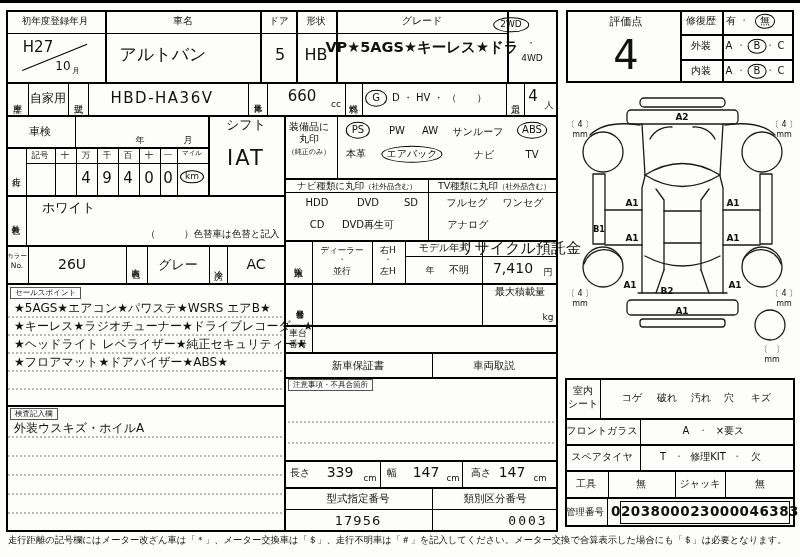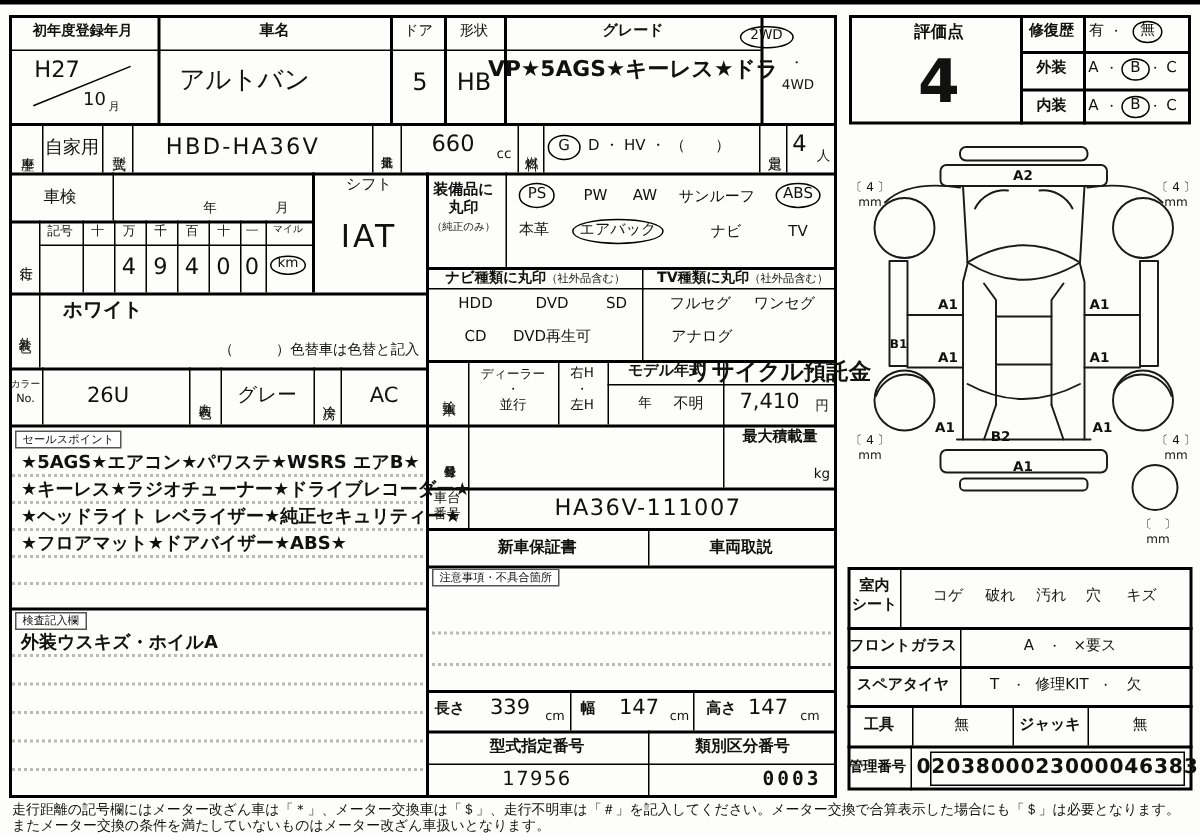--- a/index.html
+++ b/index.html
@@ -1,21 +1,21 @@
 <!DOCTYPE html>
 <html><head>
 <meta charset="utf-8">
 <style>
   html,body{margin:0;padding:0;background:#fff;}
   #sheet{position:relative;width:800px;height:557px;background:#fdfdfc;overflow:hidden;
          font-family:"DejaVu Sans",sans-serif;color:#111;}
   .t{position:absolute;line-height:1;white-space:nowrap;font-size:10px;color:#111;}
   .cc{transform:translate(-50%,-50%);}
   .cl{transform:translateY(-50%);}
-  .b{font-weight:bold;}
+  .b{font-weight:normal;}
   .vt{writing-mode:vertical-rl;text-orientation:upright;letter-spacing:1px;line-height:1;}
   .hl,.vl{position:absolute;background:#000;}
   .box{position:absolute;border:2px solid #000;box-sizing:border-box;background:transparent;}
   .circ{display:inline-block;border:1.5px solid #000;border-radius:50%;padding:2px 6px;line-height:1.05;}
   .dot{position:absolute;height:0;border-top:2px dotted #b9b9b9;}
   .tab{position:absolute;border:1px solid #555;background:#fff;font-size:7.5px;padding:1px 4px;line-height:1.1;}
   .mono{font-family:"DejaVu Sans Mono",monospace;margin-left:33px;}
   svg text{font-family:"DejaVu Sans",sans-serif;}
 </style>
 </head>
@@ -116,21 +116,21 @@
   <div class="t cc vt" style="left:353px;top:98px;font-size:9px">燃料</div>
   <div class="t cc circ" style="left:376px;top:98px;font-size:10px">G</div>
   <div class="t cl" style="left:392px;top:98px;font-size:10px">D ・ HV ・ （　　）</div>
   <div class="t cc vt" style="left:515px;top:98px;font-size:9px">定員</div>
   <div class="t cc" style="left:533px;top:96px;font-size:15px">4</div>
   <div class="t cc" style="left:549px;top:105px;font-size:9px">人</div>
 
   <div class="t cc" style="left:40px;top:131px;font-size:11px">車検</div>
   <div class="t cc" style="left:140px;top:140px;font-size:9px">年</div>
   <div class="t cc" style="left:188px;top:140px;font-size:9px">月</div>
-  <div class="t cc" style="left:246px;top:124px;font-size:10px">シフト</div>
+  <div class="t cc" style="left:246px;top:124px;font-size:13px">シフト</div>
   <div class="t cc" style="left:246px;top:158px;font-size:21px;letter-spacing:2px">IAT</div>
   <div class="t cc vt" style="left:16px;top:171px;font-size:9px">走行</div>
   <div class="t cc" style="left:40px;top:155px;font-size:8.5px">記号</div>
   <div class="t cc" style="left:65px;top:155px;font-size:8.5px">十</div>
   <div class="t cc" style="left:86px;top:155px;font-size:8.5px">万</div>
   <div class="t cc" style="left:107px;top:155px;font-size:8.5px">千</div>
   <div class="t cc" style="left:128px;top:155px;font-size:8.5px">百</div>
   <div class="t cc" style="left:149px;top:155px;font-size:8.5px">十</div>
   <div class="t cc" style="left:168px;top:155px;font-size:8.5px">一</div>
   <div class="t cc" style="left:86px;top:178px;font-size:15px">4</div>
@@ -208,21 +208,20 @@
   <div class="t cc b" style="left:520px;top:248px;font-size:15px">リサイクル預託金</div>
   <div class="t cc" style="left:513px;top:268px;font-size:14px">7,410</div>
   <div class="t cc" style="left:548px;top:272px;font-size:9px">円</div>
 
   <div class="t cc vt" style="left:299px;top:304px;font-size:8px;letter-spacing:0">登録番号</div>
   <div class="t cc b" style="left:520px;top:292px">最大積載量</div>
   <div class="t cc" style="left:548px;top:317px;font-size:9px">kg</div>
 
   <div class="t cc" style="left:298px;top:333px;font-size:9px">車台</div>
   <div class="t cc" style="left:298px;top:344px;font-size:9px">番号</div>
-  <div class="t cc" style="left:432px;top:339px;font-size:15px;letter-spacing:1px">HA36V-111007</div>
 
   <div class="t cc b" style="left:358px;top:365px;font-size:10.5px">新車保証書</div>
   <div class="t cc b" style="left:494px;top:365px;font-size:10.5px">車両取説</div>
 
   <div class="tab" style="left:288px;top:379px">注意事項・不具合箇所</div>
   <div class="dot" style="left:288px;top:421px;width:266px"></div>
   <div class="dot" style="left:288px;top:442px;width:266px"></div>
 
   <div class="t cc b" style="left:300px;top:473px">長さ</div>
   <div class="t cc" style="left:340px;top:472px;font-size:14px">339</div>
@@ -362,14 +361,13 @@
   <div class="t cc b" style="left:586px;top:484px">工具</div>
   <div class="t cc" style="left:641px;top:484px">無</div>
   <div class="t cc b" style="left:700px;top:484px">ジャッキ</div>
   <div class="t cc" style="left:760px;top:484px">無</div>
 
   <div class="t cc b" style="left:585px;top:512px;font-size:9.5px">管理番号</div>
   <div style="position:absolute;left:620px;top:501px;width:170px;height:23px;border:1.5px solid #000;box-sizing:border-box"></div>
   <div class="t cc" style="left:705px;top:512px;font-size:13.5px;font-weight:600;letter-spacing:0.5px">0203800023000046383</div>
 
   <div class="t cl" style="left:8px;top:540px;font-size:9.3px">走行距離の記号欄にはメーター改ざん車は「＊」、メーター交換車は「＄」、走行不明車は「＃」を記入してください。メーター交換で合算表示した場合にも「＄」は必要となります。</div>
-  <div class="t cl" style="left:8px;top:551px;font-size:9.3px">またメーター交換の条件を満たしていないものはメーター改ざん車扱いとなります。</div>
 </div>
 
 </body></html>

